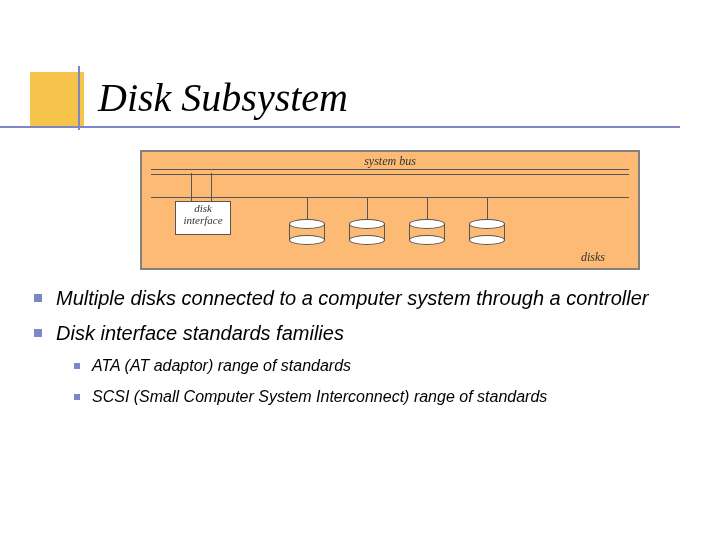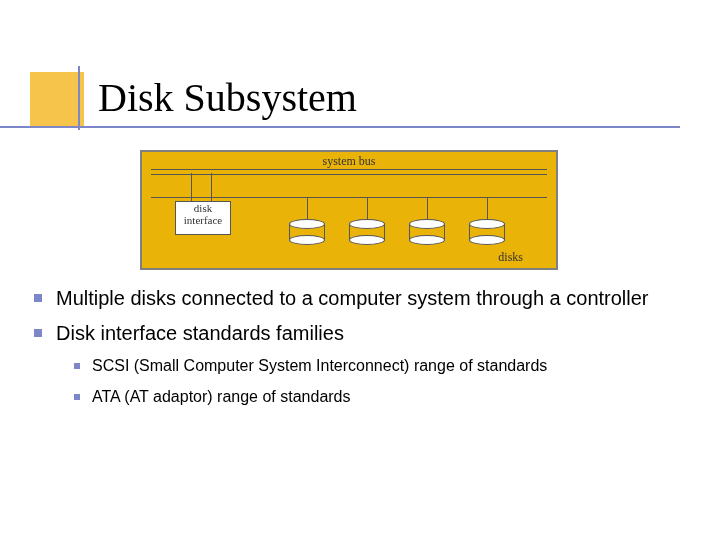--- a/index.html
+++ b/index.html
@@ -10,20 +10,21 @@
     background: #fff;
     font-family: Verdana, Geneva, sans-serif;
     color: #000;
     overflow: hidden;
   }
   .slide {
     position: relative;
     width: 720px;
     height: 540px;
     box-sizing: border-box;
+    font-style: italic;
   }
   
   .accent-square {
     position: absolute;
     left: 30px;
     top: 72px;
     width: 54px;
     height: 54px;
     background: #f6c44a; 
     z-index: 1;
@@ -54,24 +55,24 @@
     height: 64px;
     border-left: 2px solid #7d87c7;
     z-index: 2;
   }
 
   
   .diagram-frame {
     position: absolute;
     left: 140px;
     top: 150px;
-    width: 418px;
+    width: 500px;
     height: 120px;
     border: 2px solid #808080;
-    background: #eab308;
+    background: #fdba74;
     box-sizing: border-box;
   }
   .diagram-inner {
     position: absolute;
     left: 3px;
     top: 3px;
     right: 3px;
     bottom: 3px;
   }
   .sys-bus-label {
@@ -248,20 +249,20 @@
   </div>
 
   <div class="body">
     <div class="b1">
       <span>Multiple disks connected to a computer system through a controller</span>
     </div>
     <div class="b1">
       <span>Disk interface standards families</span>
     </div>
     <div class="b2">
+      <span>ATA (AT adaptor) range of standards</span>
+    </div>
+    <div class="b2">
       <span>SCSI (Small Computer System Interconnect) range of standards</span>
     </div>
-    <div class="b2">
-      <span>ATA (AT adaptor) range of standards</span>
-    </div>
   </div>
 
 </div>
 
 </body></html>

